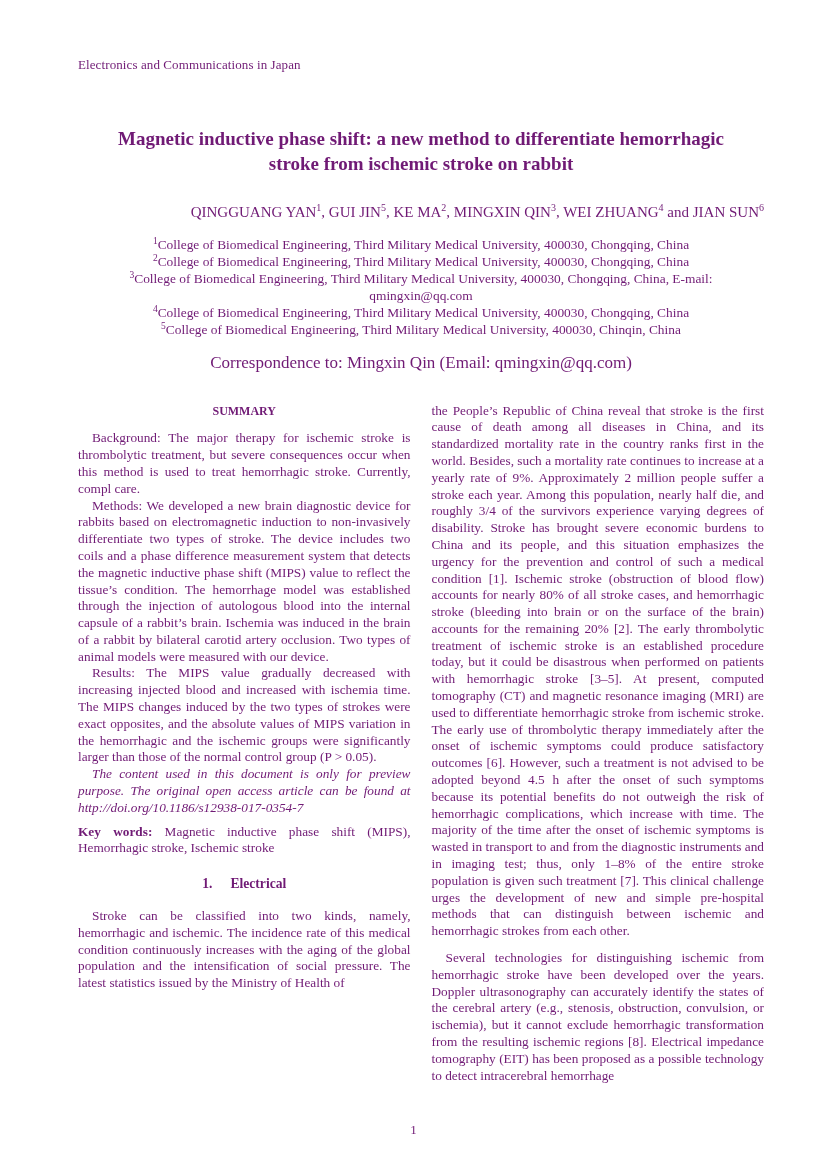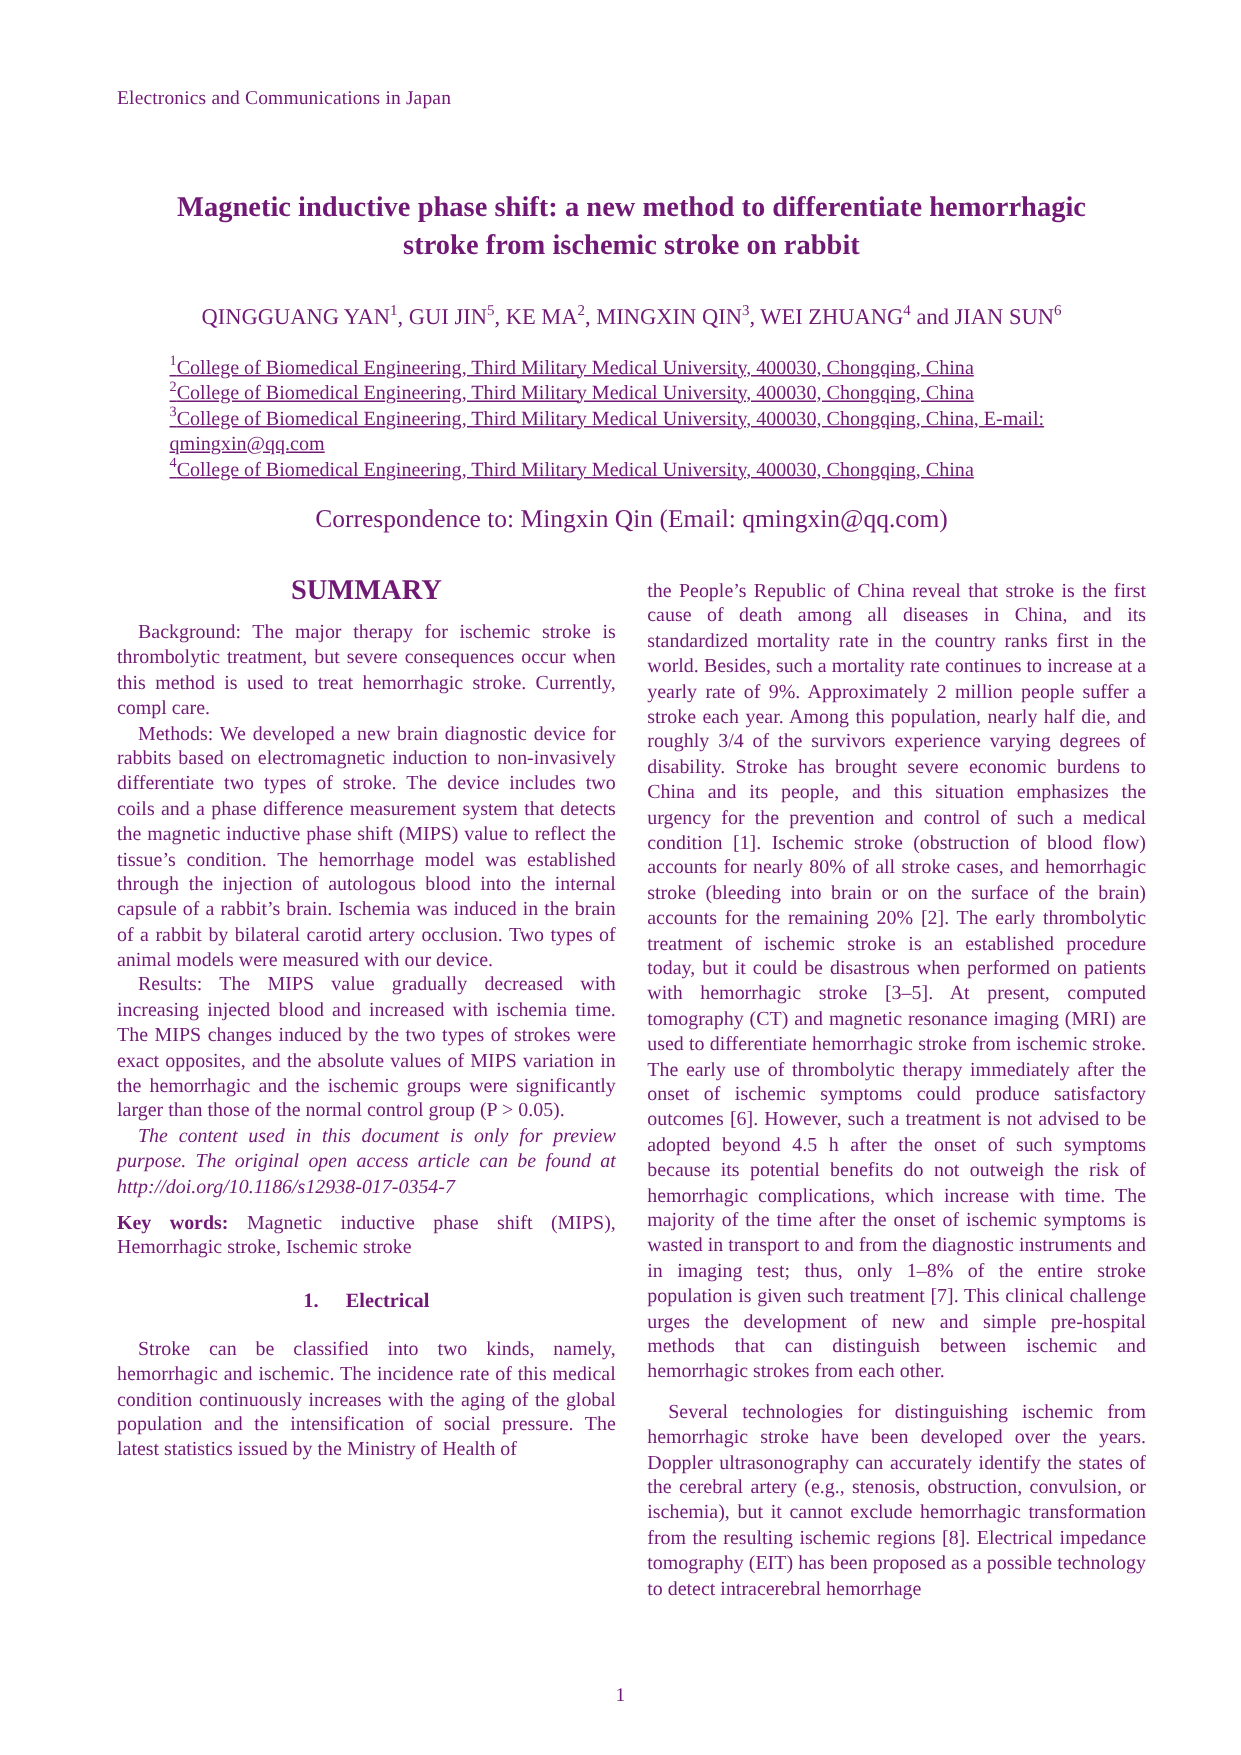--- a/index.html
+++ b/index.html
@@ -33,33 +33,33 @@
   .paper-title {
     margin: 0 auto;
     max-width: 648px;
     text-align: center;
     font-size: 19px;
     font-weight: bold;
     line-height: 1.33;
   }
   .author-line {
     margin-top: 27px;
-    text-align: center;
+    text-align: right;
     font-size: 15px;
   }
   .author-line sup {
     font-size: 10px;
     line-height: 0;
   }
   .affiliations {
     margin: 15px auto 0 auto;
     width: 616px;
+    text-align: center;
     font-size: 13.4px;
     line-height: 17px;
-    text-decoration: underline;
   }
   .affiliation sup {
     font-size: 9.5px;
     line-height: 0;
   }
   .correspondence {
     margin-top: 15px;
     text-align: center;
     font-size: 17px;
   }
@@ -73,21 +73,21 @@
     font-size: 13.3px;
     line-height: 16.8px;
     text-align: justify;
   }
   .col p {
     margin: 0;
   }
   .summary-heading {
     margin: 0 0 11px 0;
     text-align: center;
-    font-size: 19px;
+    font-size: 12px;
     font-weight: bold;
   }
   .para-indent {
     text-indent: 14px;
   }
   .preview-note {
     font-style: italic;
   }
   .keywords-para {
     margin-top: 7px !important;
@@ -129,20 +129,21 @@
 
     <div class="author-line">
       <span><span>QINGGUANG YAN</span><sup>1</sup><span>, </span></span><span><span>GUI JIN</span><sup>5</sup><span>, </span></span><span><span>KE MA</span><sup>2</sup><span>, </span></span><span><span>MINGXIN QIN</span><sup>3</sup><span>, </span></span><span><span>WEI ZHUANG</span><sup>4</sup><span> and </span></span><span><span>JIAN SUN</span><sup>6</sup></span>
     </div>
 
     <div class="affiliations">
       <div class="affiliation"><sup>1</sup><span>College of Biomedical Engineering, Third Military Medical University, 400030, Chongqing, China</span></div>
       <div class="affiliation"><sup>2</sup><span>College of Biomedical Engineering, Third Military Medical University, 400030, Chongqing, China</span></div>
       <div class="affiliation"><sup>3</sup><span>College of Biomedical Engineering, Third Military Medical University, 400030, Chongqing, China, E-mail: qmingxin@qq.com</span></div>
       <div class="affiliation"><sup>4</sup><span>College of Biomedical Engineering, Third Military Medical University, 400030, Chongqing, China</span></div>
+      <div class="affiliation"><sup>5</sup><span>College of Biomedical Engineering, Third Military Medical University, 400030, Chinqin, China</span></div>
     </div>
 
     <div class="correspondence">Correspondence to: Mingxin Qin (Email: qmingxin@qq.com)</div>
 
     <div class="columns">
 
       <div class="col">
         <h2 class="summary-heading">SUMMARY</h2>
         <p class="para-indent">Background:  The major therapy for ischemic stroke is thrombolytic treatment, but severe consequences occur when this method is used to treat hemorrhagic stroke. Currently, compl care.</p>
         <p class="para-indent">Methods:  We developed a new brain diagnostic device for rabbits based on electromagnetic induction to non-invasively differentiate two types of stroke. The device includes two coils and a phase difference measurement system that detects the magnetic inductive phase shift (MIPS) value to reflect the tissue’s condition.  The hemorrhage model was established through the injection of autologous blood into the internal capsule of a rabbit’s brain. Ischemia was induced in the brain of a rabbit by bilateral carotid artery occlusion. Two types of animal models were measured with our device.</p>

